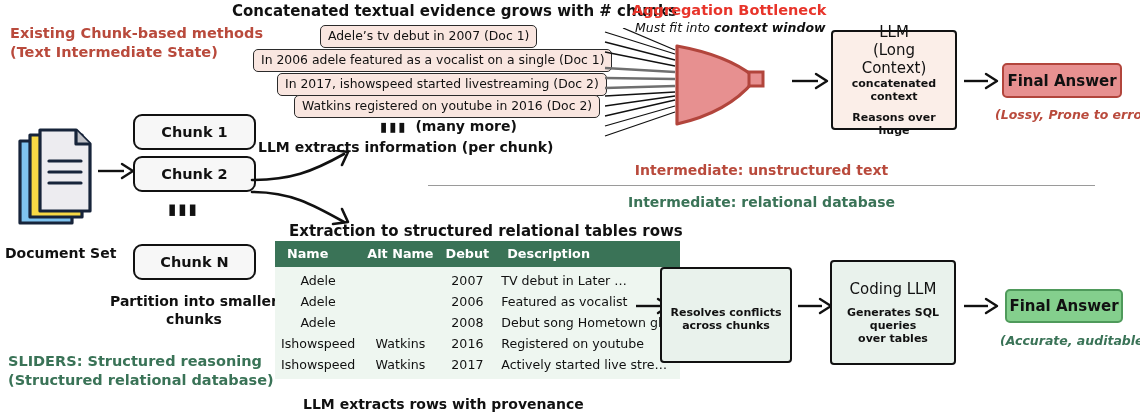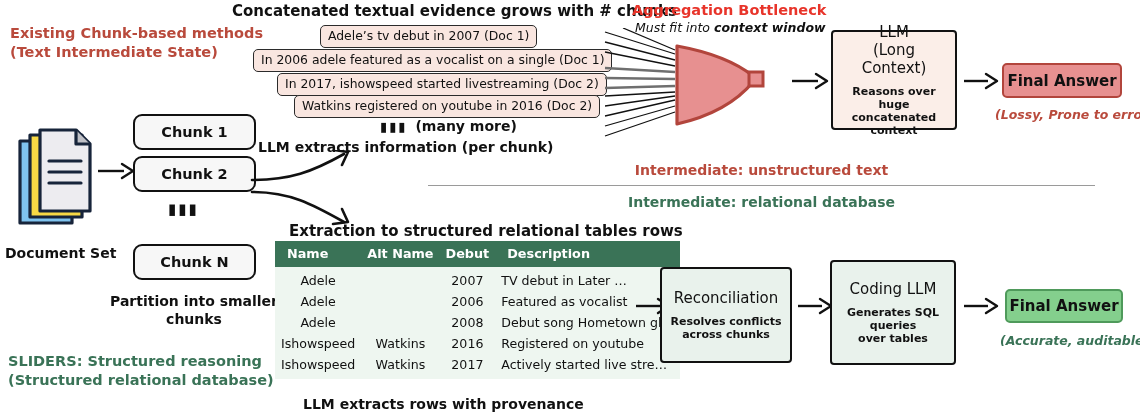--- a/index.html
+++ b/index.html
@@ -192,22 +192,22 @@
 <div class="abs" style="left:790px;top:68px;">
   <svg width="40" height="26" viewBox="0 0 40 26">
     <line x1="2" y1="13" x2="28" y2="13" stroke="#111" stroke-width="2.4"></line>
     <path d="M26 6 L37 13 L26 20" fill="none" stroke="#111" stroke-width="2.4" stroke-linecap="round" stroke-linejoin="round"></path>
   </svg>
 </div>
 
 <div class="abs pbox pbox-pink" style="left:831px;top:30px;width:126px;height:100px;">
   <div class="t1">LLM</div>
   <div class="t1">(Long Context)</div>
+  <div class="t2" style="margin-top:0;">concatenated context</div>
   <div class="t2">Reasons over huge</div>
-  <div class="t2" style="margin-top:0;">concatenated context</div>
 </div>
 
 <div class="abs" style="left:962px;top:68px;">
   <svg width="38" height="26" viewBox="0 0 38 26">
     <line x1="2" y1="13" x2="26" y2="13" stroke="#111" stroke-width="2.4"></line>
     <path d="M24 6 L35 13 L24 20" fill="none" stroke="#111" stroke-width="2.4" stroke-linecap="round" stroke-linejoin="round"></path>
   </svg>
 </div>
 
 <div class="abs final final-red" style="left:1002px;top:63px;width:120px;height:35px;">
@@ -269,21 +269,20 @@
 <div class="abs hdg-sm" style="left:303px;top:396px;">LLM extracts rows with provenance</div>
 
 <div class="abs" style="left:634px;top:293px;">
   <svg width="38" height="26" viewBox="0 0 38 26">
     <line x1="2" y1="13" x2="26" y2="13" stroke="#111" stroke-width="2.4"></line>
     <path d="M24 6 L35 13 L24 20" fill="none" stroke="#111" stroke-width="2.4" stroke-linecap="round" stroke-linejoin="round"></path>
   </svg>
 </div>
 
 <div class="abs pbox pbox-green" style="left:660px;top:267px;width:132px;height:96px;">
-  <div class="t1">Reconciliation</div>
   <div class="t2">Resolves conflicts</div>
   <div class="t2" style="margin-top:0;">across chunks</div>
 </div>
 
 <div class="abs" style="left:796px;top:293px;">
   <svg width="38" height="26" viewBox="0 0 38 26">
     <line x1="2" y1="13" x2="26" y2="13" stroke="#111" stroke-width="2.4"></line>
     <path d="M24 6 L35 13 L24 20" fill="none" stroke="#111" stroke-width="2.4" stroke-linecap="round" stroke-linejoin="round"></path>
   </svg>
 </div>

